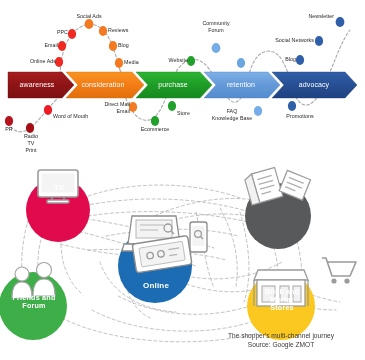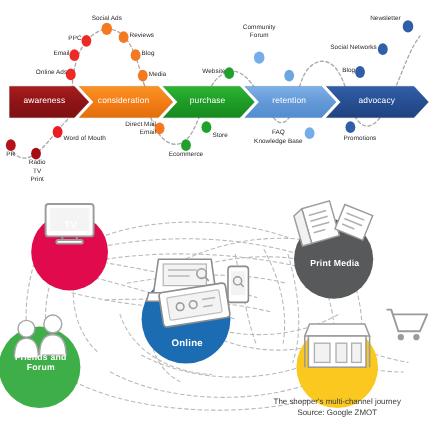--- a/index.html
+++ b/index.html
@@ -255,23 +255,25 @@
     </g>
 
     <g fill="none" stroke="#9b9b9b" stroke-width="1.6" stroke-linejoin="round">
       <path d="M322,108 L326,108 L332,126 L350,126 L356,112 L328,112"></path>
       <circle cx="334" cy="131" r="2.6" fill="#9b9b9b" stroke="none"></circle>
       <circle cx="347" cy="131" r="2.6" fill="#9b9b9b" stroke="none"></circle>
     </g>
   </svg>
 
   <div class="hub" style="left:40px;top:184px;width:38px;">TV</div>
-  <div class="hub sm" style="left:244px;top:216px;width:70px;">Print Media</div>
   <div class="hub" style="left:130px;top:282px;width:52px;">Online</div>
   <div class="hub sm" style="left:2px;top:294px;width:64px;white-space:pre;">Friends and
 Forum</div>
+  <div class="hub sm" style="left:250px;top:288px;width:64px;white-space:pre;">Brick and
+Mortar
+Stores</div>
 
   <div class="caption">
     <div>The shopper's multi-channel journey</div>
     <div>Source: Google ZMOT</div>
   </div>
 
 </div>
 
 </body></html>

